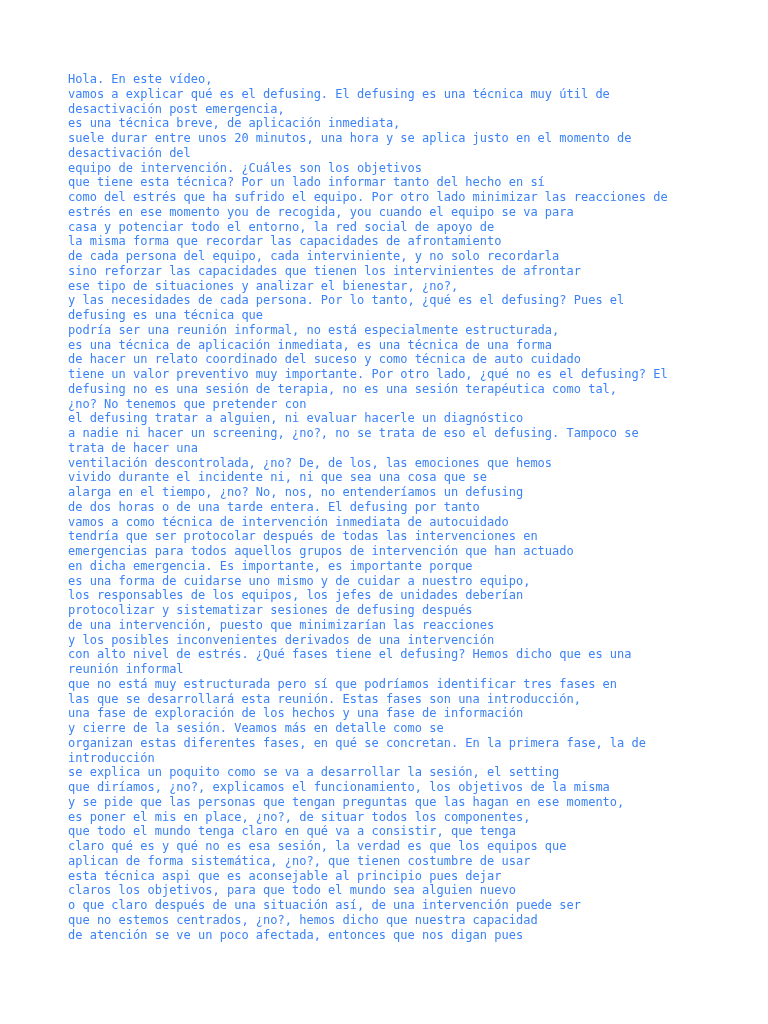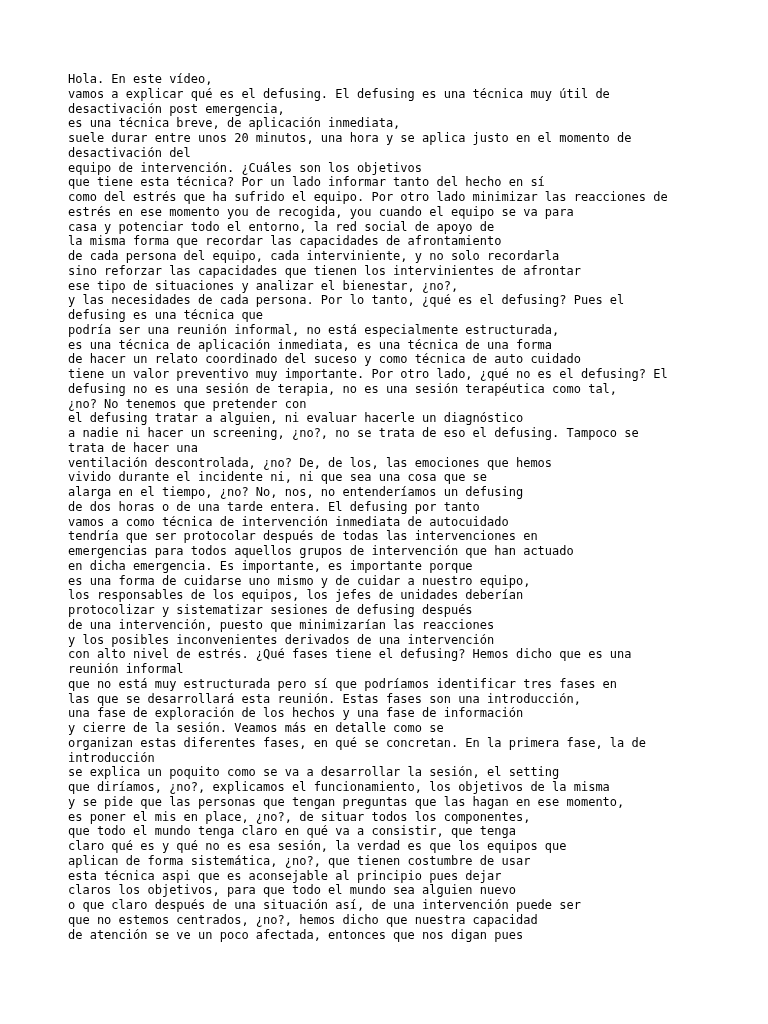--- a/index.html
+++ b/index.html
@@ -28,21 +28,21 @@
     line-height: 14.75px;
     white-space: pre;
     color: #1f1f1f;
     letter-spacing: 0;
   }
 </style>
 </head>
 <body style="background: rgb(255, 255, 255);">
 
 <div class="page">
-  <pre class="transcript" style="color: #000000;">Hola. En este vídeo,
+  <pre class="transcript" style="color: #3b82f6;">Hola. En este vídeo,
 vamos a explicar qué es el defusing. El defusing es una técnica muy útil de
 desactivación post emergencia,
 es una técnica breve, de aplicación inmediata,
 suele durar entre unos 20 minutos, una hora y se aplica justo en el momento de
 desactivación del
 equipo de intervención. ¿Cuáles son los objetivos
 que tiene esta técnica? Por un lado informar tanto del hecho en sí
 como del estrés que ha sufrido el equipo. Por otro lado minimizar las reacciones de
 estrés en ese momento you de recogida, you cuando el equipo se va para
 casa y potenciar todo el entorno, la red social de apoyo de

